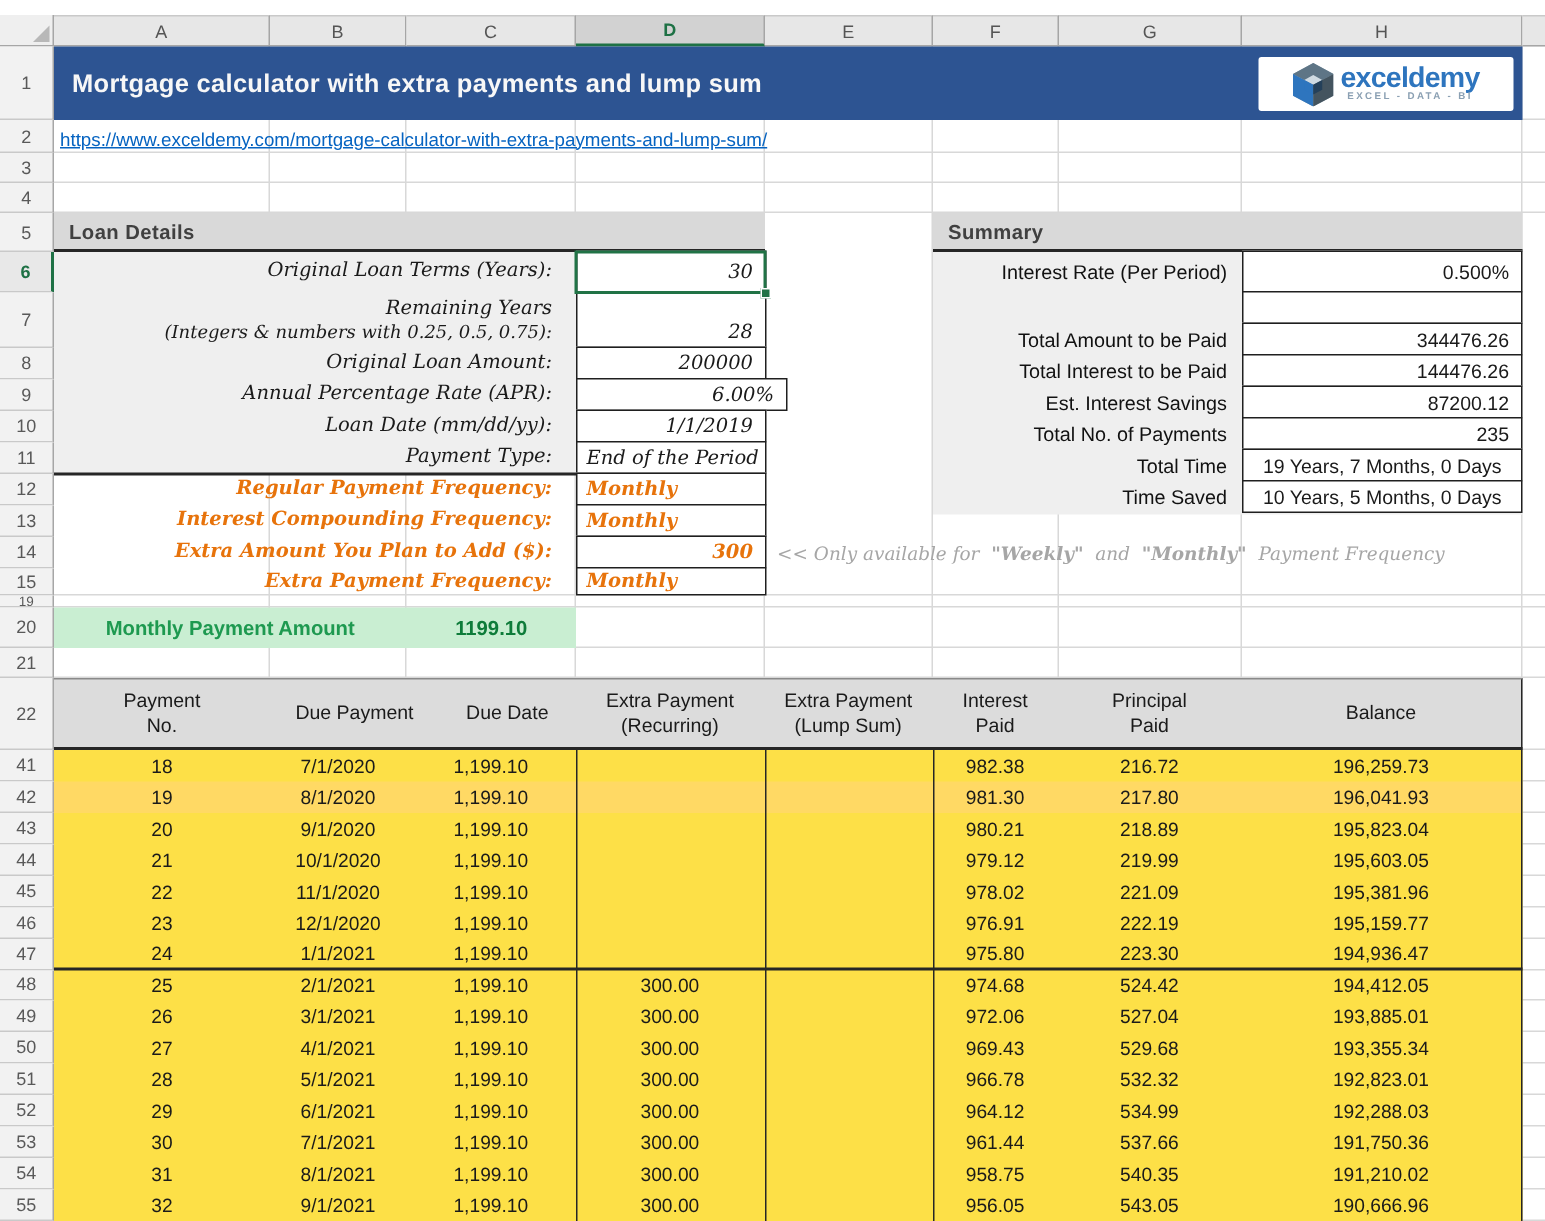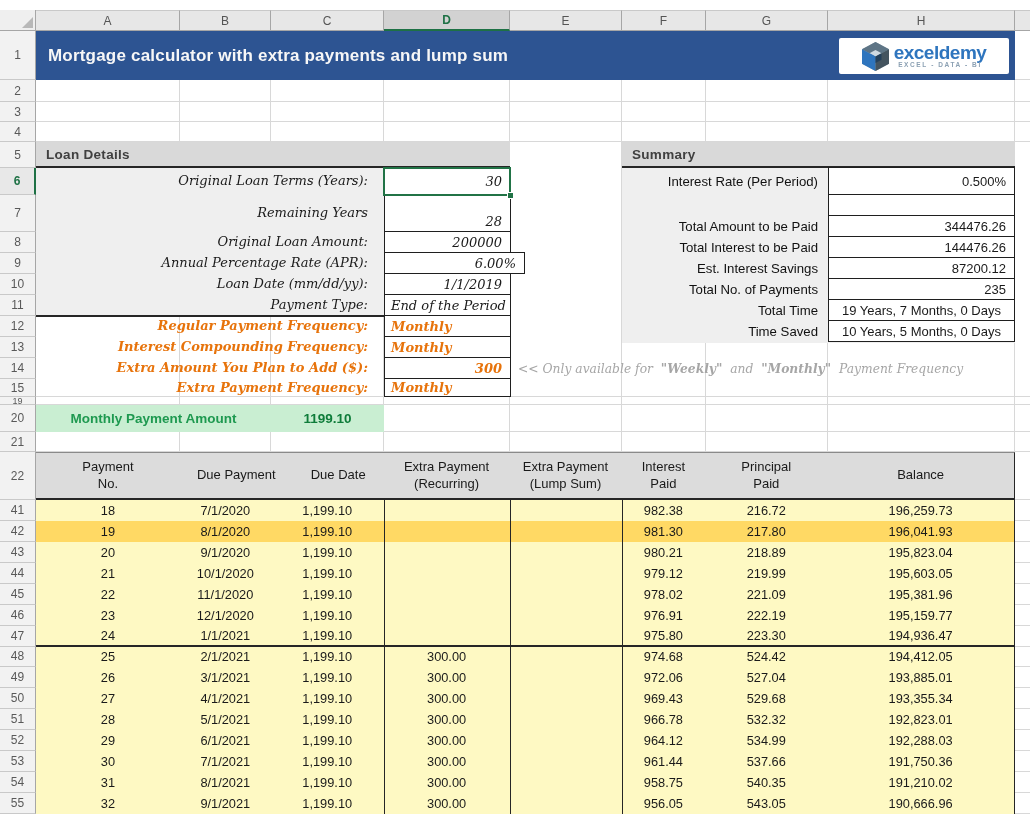--- a/index.html
+++ b/index.html
@@ -49,21 +49,21 @@
   .notetext b{font-weight:bold;}
   
   .payrow{background:#C9EED2;}
   .paylabel{color:#1E9950;font-weight:bold;font-size:13.5px;display:flex;align-items:center;justify-content:center;}
   .payvalue{color:#0E7C3A;font-weight:bold;font-size:13.5px;display:flex;align-items:center;justify-content:center;}
   
   .thead{background:#DCDCDC;border-top:1px solid #8a8a8a;border-bottom:2.5px solid #262626;
          border-right:1.6px solid #262626;display:flex;}
   .thcell{display:flex;flex-direction:column;align-items:center;justify-content:center;
           font-size:13px;line-height:1.3;color:#1a1a1a;text-align:center;}
-  .tbodyblock{background:#fef9c3;border-right:1.6px solid #262626;}
+  .tbodyblock{background:#fde047;border-right:1.6px solid #262626;}
   .trow{display:flex;align-items:center;}
   .trow.hl{background:#FFD964;}
   .tcell{font-size:12.8px;text-align:center;overflow:hidden;white-space:nowrap;}
   .blackv{position:absolute;width:1.4px;background:#262626;}
   .blackh{position:absolute;height:2px;background:#262626;}
   .selbox{position:absolute;border:2px solid #217346;box-sizing:border-box;pointer-events:none;}
   .selhandle{position:absolute;width:7px;height:7px;background:#217346;border:1px solid #fff;box-sizing:border-box;}
 </style>
 </head>
 <body>
@@ -167,33 +167,37 @@
         <polygon points="7.5,11.25 13.5,14.5 13.5,21 7.5,17.75" fill="#2E75BE"></polygon>
         <polygon points="19.5,11.25 19.5,17.75 13.5,21 13.5,14.5" fill="#24405A"></polygon>
       </svg>
       <div>
         <div class="logoname">exceldemy</div>
         <div class="logotag">EXCEL - DATA - BI</div>
       </div>
     </div>
   </div>
 
+  <div class="abs" style="left:40px;top:83px;height:19px;display:flex;align-items:center;">
+    <a href="#" class="urllink">https://www.exceldemy.com/mortgage-calculator-with-extra-payments-and-lump-sum/</a>
+  </div>
 
   <div class="abs panelgray" style="left:36px;top:168px;width:474px;height:148px;"></div>
   <div class="abs sechdr" style="left:36px;top:142px;width:474px;height:26px;">
     <span>Loan Details</span>
   </div>
   <div class="abs blackh" style="left:36px;top:315px;width:474px;"></div>
   <div id="loanrows">
       <div class="abs loanlabel script" style="left: 36px; top: 168px; width: 340px; height: 27px;">
         <div>Original Loan Terms (Years):</div>
       </div>
       <div class="abs valbox script vright" style="left: 384px; top: 167px; width: 127px; height: 28px;">30</div>
       <div class="abs loanlabel script" style="left: 36px; top: 195px; width: 340px; height: 37px;">
         <div>Remaining Years</div>
+        <div class="sub">(Integers &amp; numbers with 0.25, 0.5, 0.75):</div>
       </div>
       <div class="abs valbox script vright vbottom" style="left: 384px; top: 194px; width: 127px; height: 38px;">28</div>
       <div class="abs loanlabel script" style="left: 36px; top: 232px; width: 340px; height: 21px;">
         <div>Original Loan Amount:</div>
       </div>
       <div class="abs valbox script vright" style="left: 384px; top: 231px; width: 127px; height: 22px;">200000</div>
       <div class="abs loanlabel script" style="left: 36px; top: 253px; width: 340px; height: 21px;">
         <div>Annual Percentage Rate (APR):</div>
       </div>
       <div class="abs valbox script vright" style="left: 384px; top: 252px; width: 141px; height: 22px;">6.00%</div>

